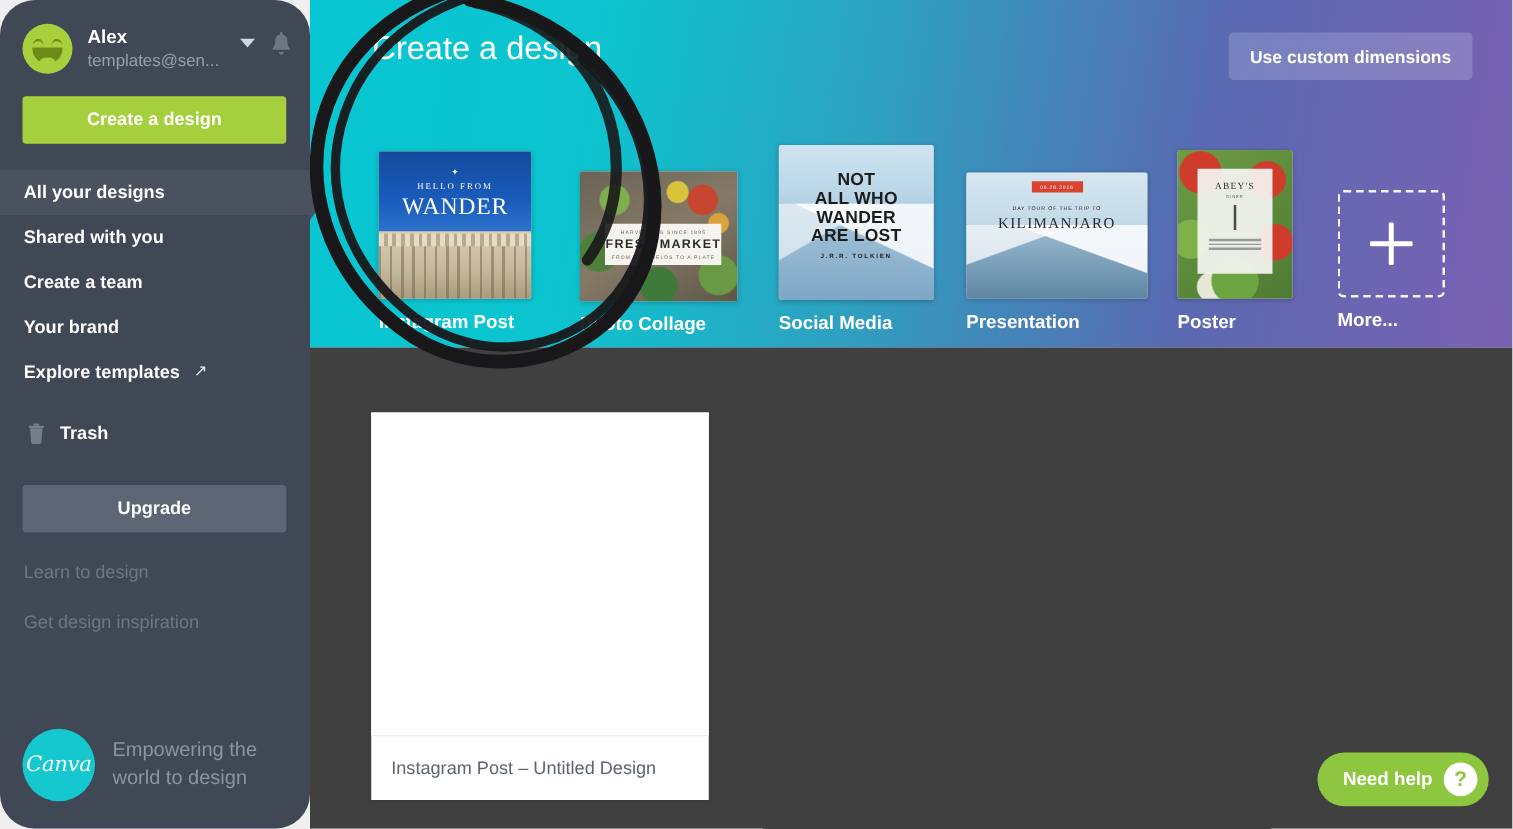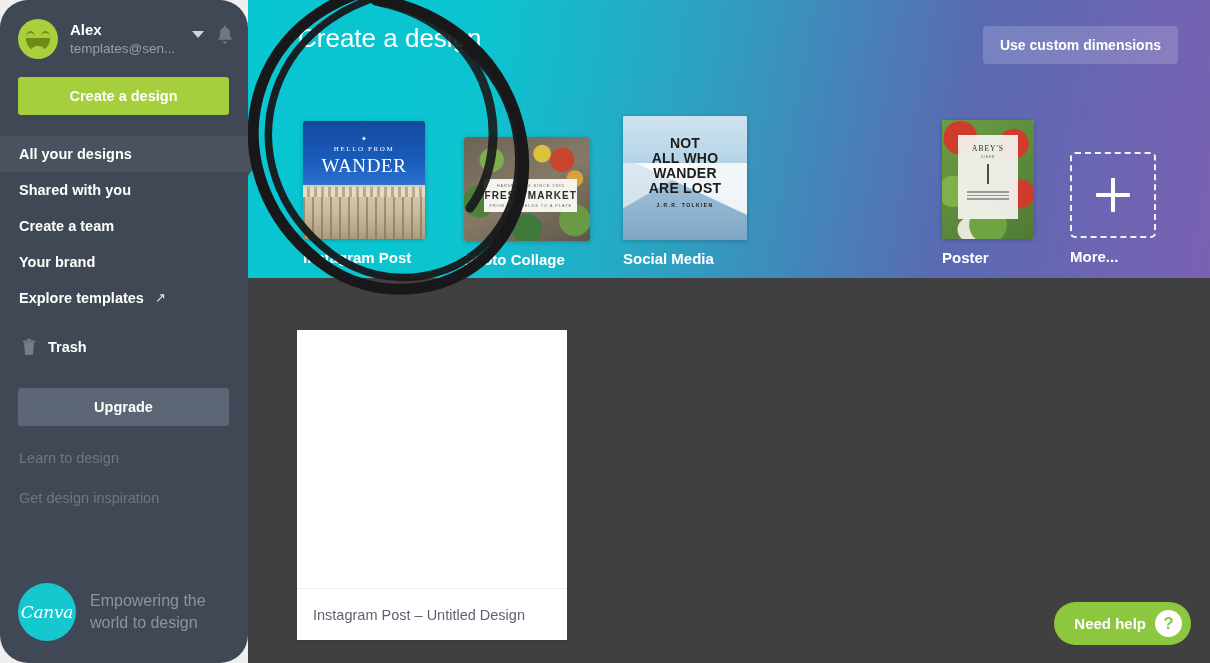--- a/index.html
+++ b/index.html
@@ -431,20 +431,34 @@
               <div>ALL WHO</div>
               <div>WANDER</div>
               <div>ARE LOST</div>
               <div class="by">J.R.R. TOLKIEN</div>
             </div>
           </div>
         </div>
         <div class="cap">Social Media</div>
       </div>
 
+      <div class="tpl" style="left:525px; top:110px; width:145px;">
+        <div class="thumb" style="height:101px;">
+          <div class="art">
+            <div class="ki-bg"></div>
+            <div class="ki-mt"></div>
+            <div class="ki-badge">06.28.2016</div>
+            <div class="ki-txt">
+              <div class="sm">DAY TOUR OF THE TRIP TO</div>
+              <div class="big">KILIMANJARO</div>
+            </div>
+          </div>
+        </div>
+        <div class="cap">Presentation</div>
+      </div>
 
       <div class="tpl" style="left:694px; top:92px; width:92px;">
         <div class="thumb" style="height:119px;text-align:center;">
           <div class="art">
             <div class="po-bg"></div>
             <div class="po-card">
               <div class="ttl">ABEY'S</div>
               <div class="sub">DINER</div>
               <div class="bar"></div>
               <div class="lines">

